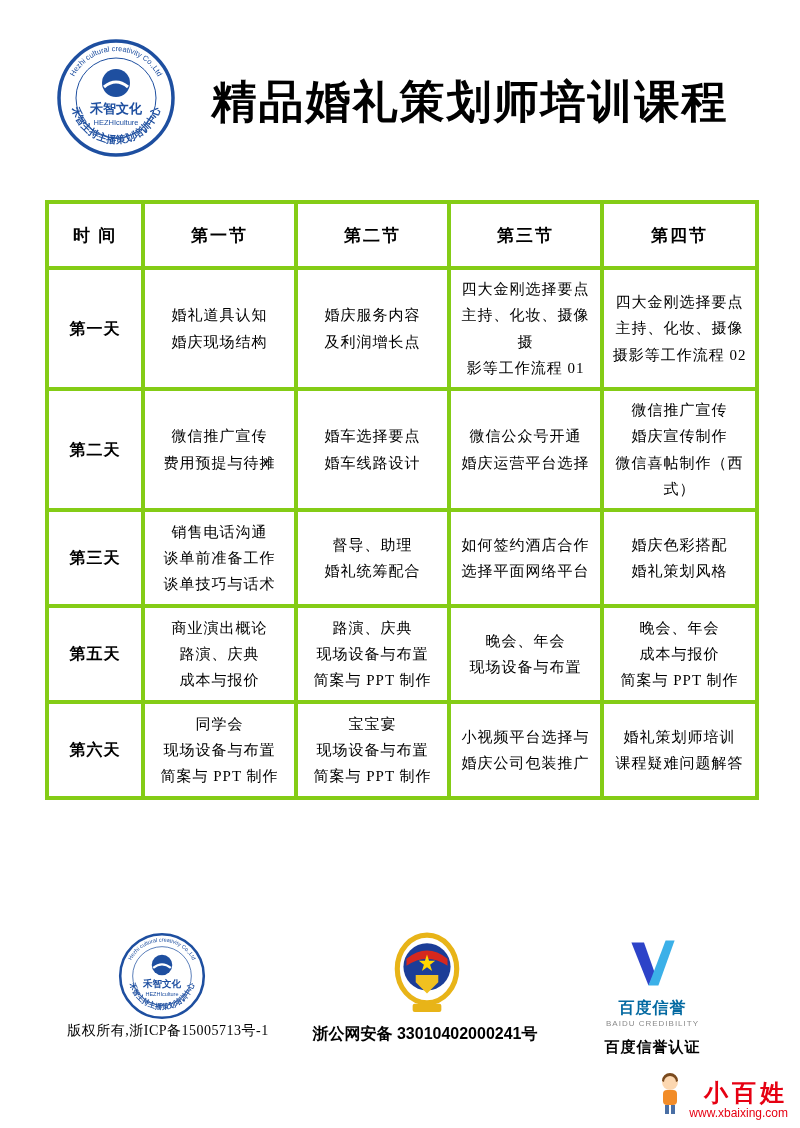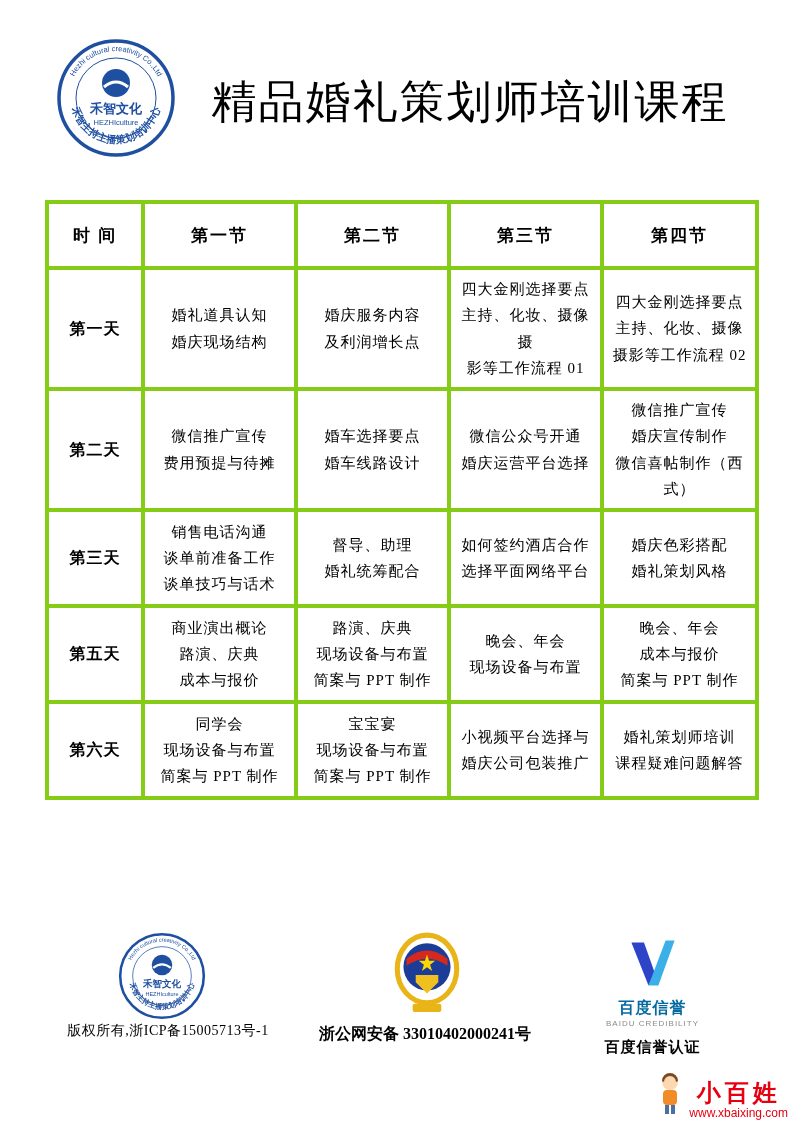--- a/index.html
+++ b/index.html
@@ -15,21 +15,21 @@
     overflow: hidden;
   }
 
   
   .logo-top { position: absolute; left: 56px; top: 38px; }
   .page-title {
     position: absolute;
     left: 178px; top: 72px; width: 584px;
     text-align: center;
     font-size: 45px;
-    font-weight: 400;
+    font-weight: 700;
     letter-spacing: 2px;
     font-family: "Liberation Serif", serif;
     color: #000;
     white-space: nowrap;
   }
 
   
   table.schedule {
     position: absolute;
     left: 45px; top: 200px;
@@ -65,33 +65,33 @@
   
   .footer-logo { position: absolute; left: 118px; top: 932px; }
   .copyright {
     position: absolute; left: 38px; top: 1022px; width: 260px;
     text-align: center; font-size: 14px; letter-spacing: 0.5px;
   }
   .police-badge { position: absolute; left: 394px; top: 932px; }
   .police-text {
     position: absolute; left: 300px; top: 1024px; width: 250px;
     text-align: center; font-size: 16px; font-weight: bold;
-    font-family: Liberation Serif, serif;
+    font-family: Liberation Sans, sans-serif;
   }
   .baidu-block {
     position: absolute; left: 575px; top: 938px; width: 155px;
     text-align: center;
   }
   .baidu-title { font-size: 16px; font-weight: bold; color: #0369a1; margin-top: 4px; letter-spacing: 1px; }
   .baidu-sub { font-size: 8px; color: #8a8a8a; letter-spacing: 1px; font-family: "Liberation Sans", sans-serif; }
   .baidu-caption { font-size: 15px; font-weight: bold; color: #000; margin-top: 10px; letter-spacing: 1px; }
 
   
   .watermark { position: absolute; right: 12px; bottom: 8px; display: flex; align-items: flex-end; }
-  .wm-text { text-align: center; margin-left: 4px; }
+  .wm-text { text-align: right; margin-left: 4px; }
   .wm-name { color: #e60012; font-size: 24px; font-weight: bold; letter-spacing: 4px; line-height: 1.1; }
   .wm-url  { color: #e60012; font-size: 12px; font-family: "Liberation Sans", sans-serif; }
 
   .seal-cn { font-weight: bold; }
 </style>
 </head>
 <body>
 
 <div class="page">
 

